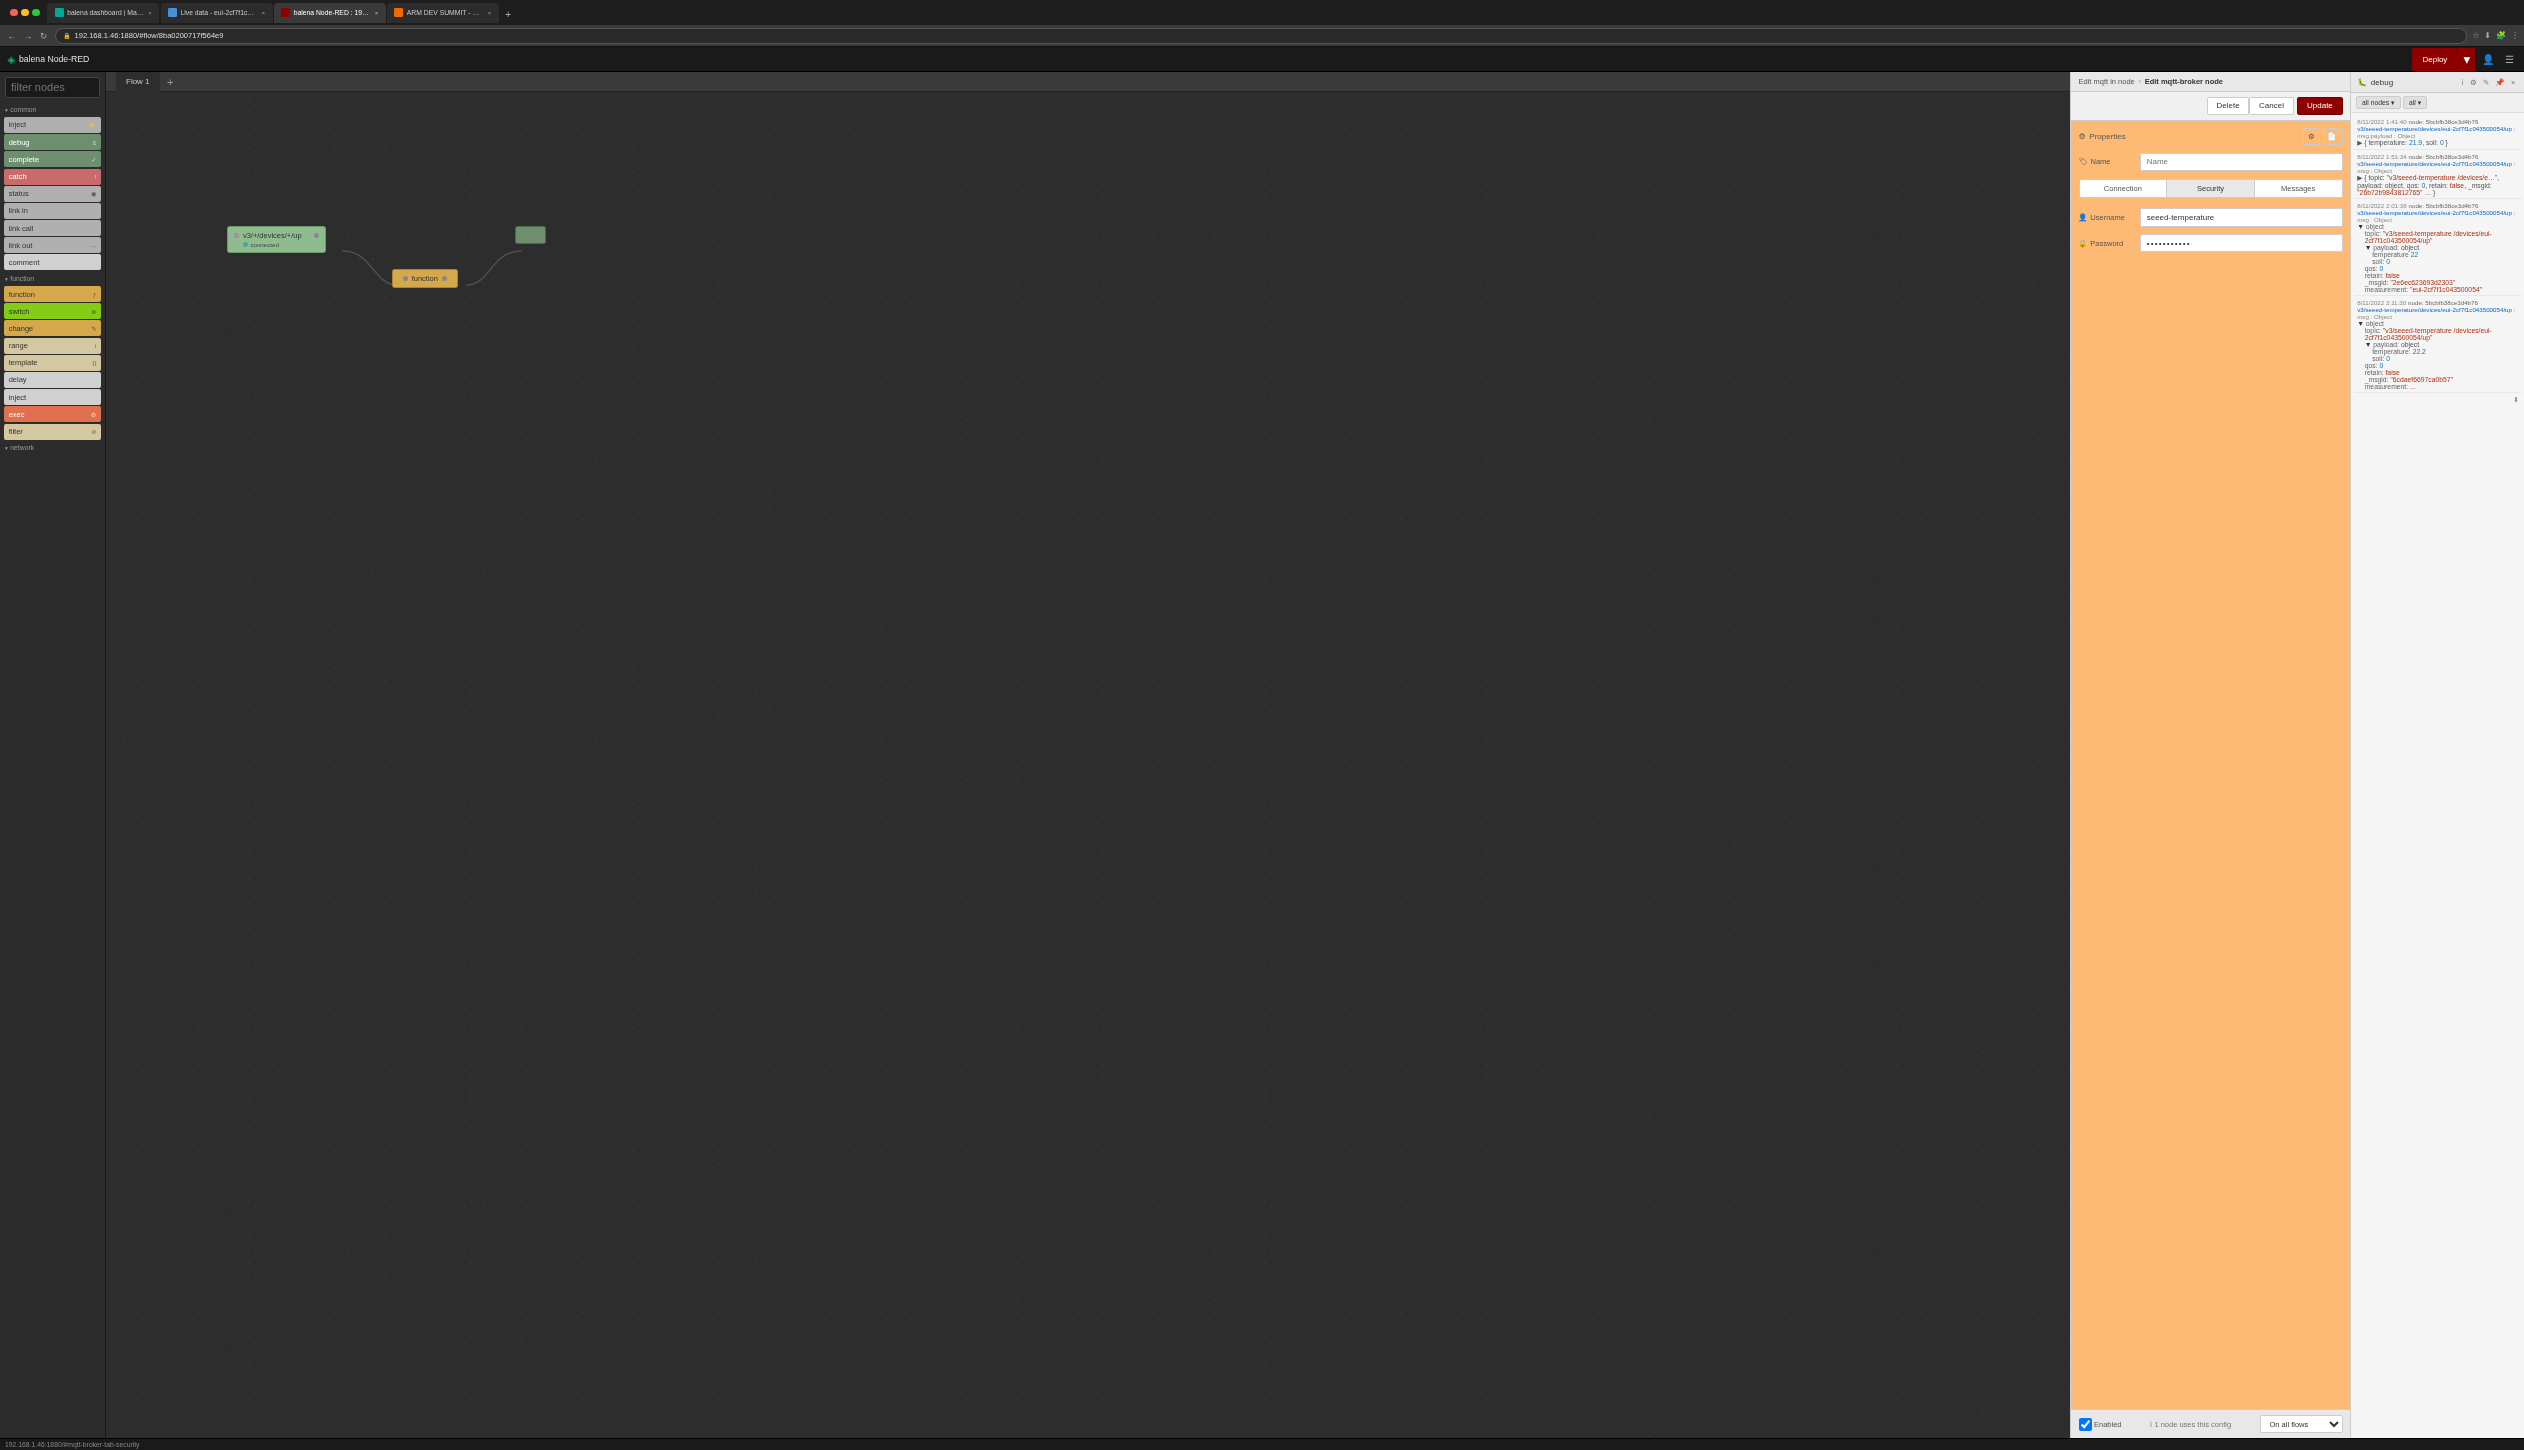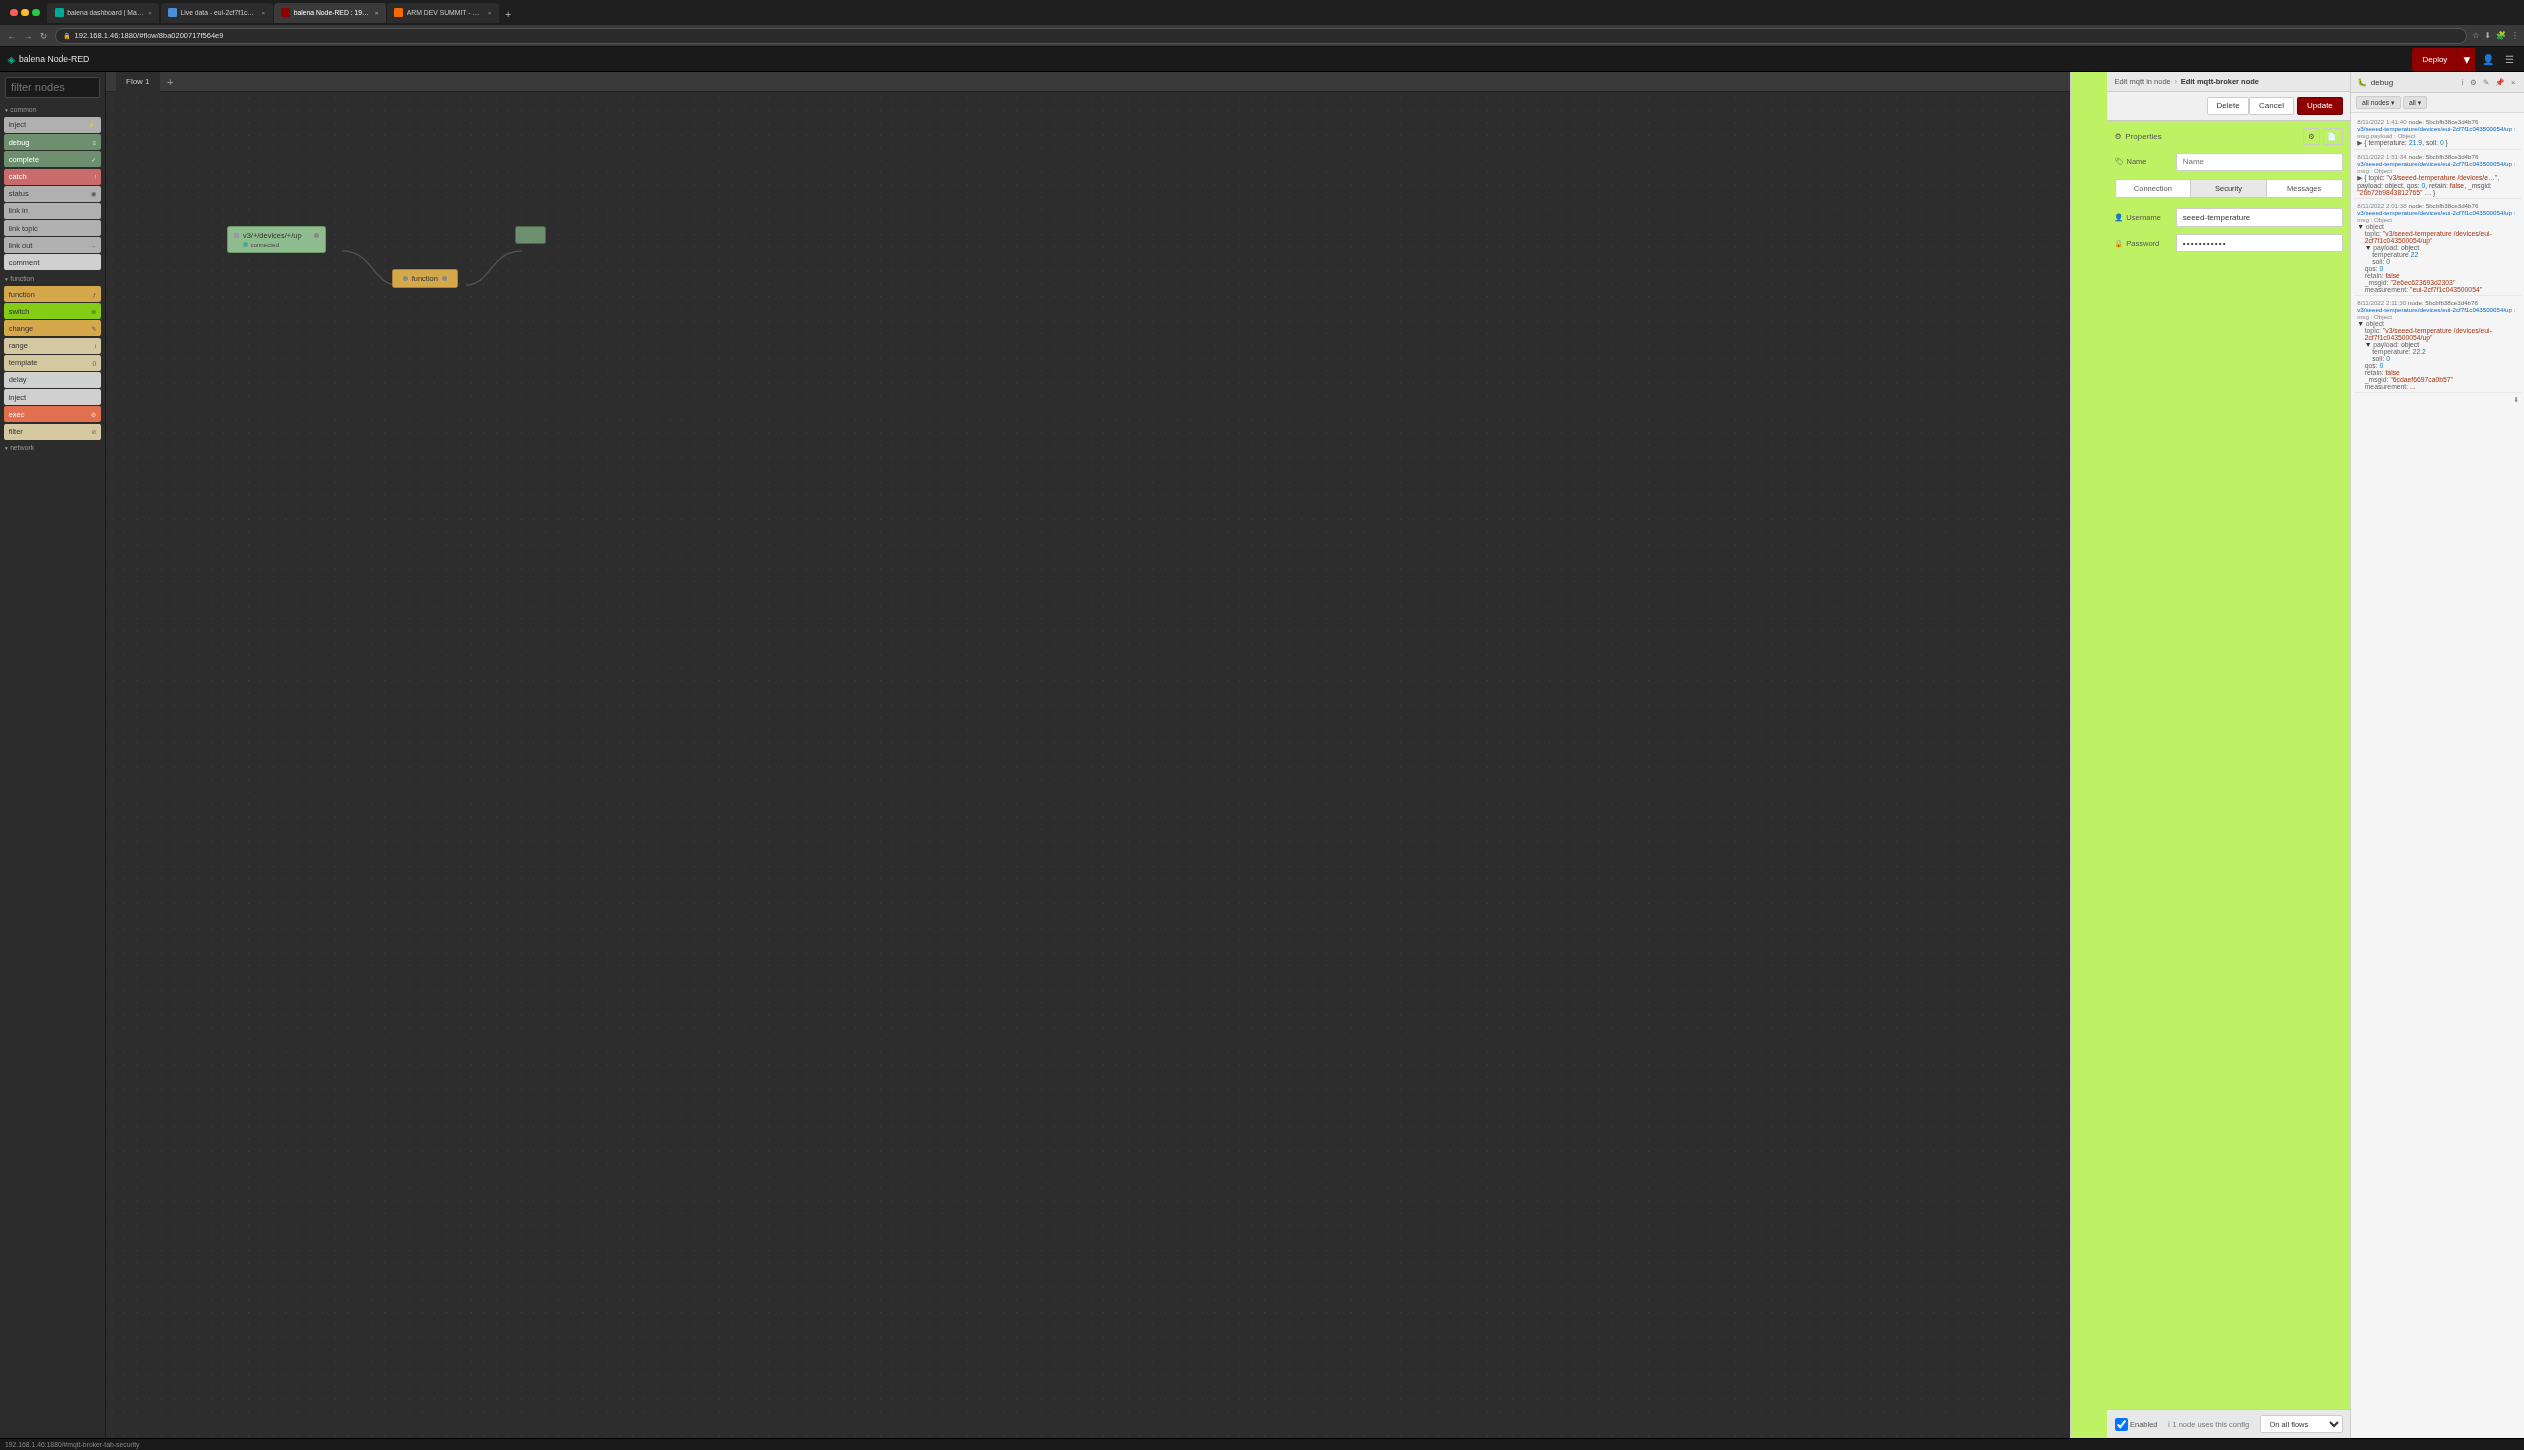--- a/index.html
+++ b/index.html
@@ -79,21 +79,21 @@
     
     .canvas-area { flex: 1; background: #2d2d2d; position: relative; overflow: hidden; }
     .canvas-header { background: #3a3a3a; border-bottom: 0.6px solid #222; padding: 0 10px; height: 20px; display: flex; align-items: center; gap: 5px; }
     .flow-tab { background: #2d2d2d; color: #ccc; padding: 2.5px 10px; border-radius: 1.9px 1.9px 0 0; font-size: 8px; cursor: pointer; height: 20px; display: flex; align-items: center; }
     .canvas-grid { width: 100%; height: 100%; background-color: #2d2d2d; background-image: radial-gradient(circle, #444 0.6px, transparent 0.6px); background-size: 12.4px 12.4px; position: relative; }
 
     
     .canvas-svg { position: absolute; top: 0; left: 0; width: 100%; height: 100%; pointer-events: none; }
 
     
-    .edit-panel { width: 280px; background: #bef264; border-left: 0.6px solid #ccc; display: flex; flex-direction: column; padding-left: 36px; }
+    .edit-panel { width: 280px; background: #fdba74; border-left: 0.6px solid #ccc; display: flex; flex-direction: column; }
     .edit-panel-header { background: #e8e8e8; padding: 5px 7.5px; border-bottom: 0.6px solid #ccc; display: flex; align-items: center; gap: 3.7px; font-size: 7.5px; color: #555; }
     .edit-panel-header .breadcrumb-sep { color: #999; }
     .edit-panel-header .current-node { font-weight: 600; color: #333; }
     .edit-panel-toolbar { display: flex; align-items: center; justify-content: flex-end; padding: 5px 7.5px; border-bottom: 0.6px solid #ccc; background: #f0f0f0; }
     .edit-btn { padding: 3.1px 8.7px; border-radius: 1.9px; border: 0.6px solid #ccc; font-size: 8px; cursor: pointer; background: #fff; color: #333; }
     .edit-btn-primary { background: #8f0000; color: #fff; border-color: #700000; }
     .edit-btn-group { display: flex; gap: 3.7px; }
     .edit-panel-content { flex: 1; overflow-y: auto; padding: 7.5px; }
     .section-header { display: flex; align-items: center; gap: 3.7px; margin-bottom: 7.5px; color: #555; font-size: 8px; }
     .section-icon { color: #555; }
@@ -245,21 +245,21 @@
           <span class="node-icon">!</span>
         </div>
         <div class="node-item node-status">
           <span class="node-label">status</span>
           <span class="node-icon">◉</span>
         </div>
         <div class="node-item node-link">
           <span class="node-label">link in</span>
         </div>
         <div class="node-item node-link">
-          <span class="node-label">link topic</span>
+          <span class="node-label">link call</span>
         </div>
         <div class="node-item node-link">
           <span class="node-label">link out</span>
           <span class="node-icon">→</span>
         </div>
         <div class="node-item node-comment">
           <span class="node-label">comment</span>
         </div>
       </div>
 

